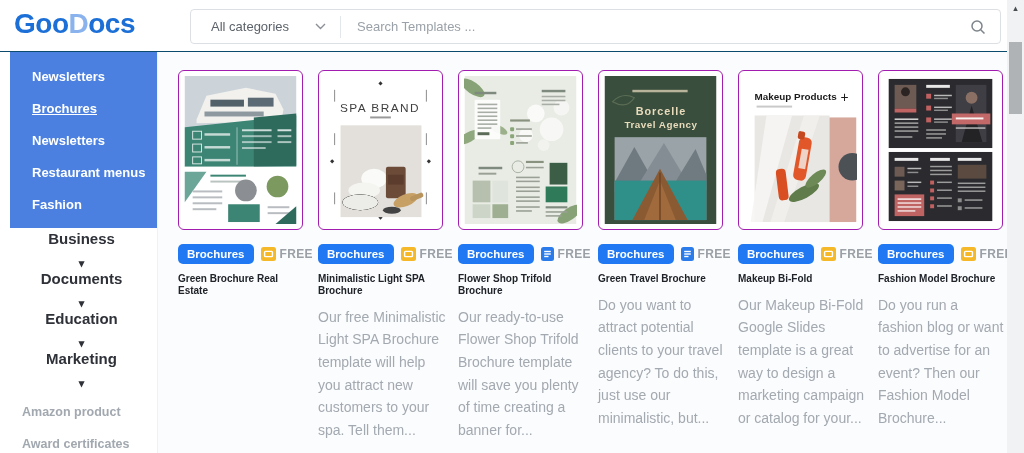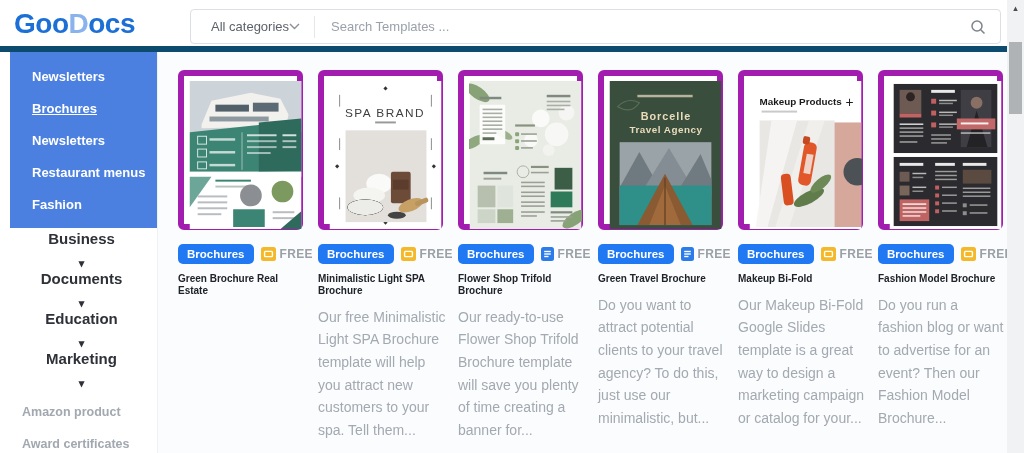--- a/index.html
+++ b/index.html
@@ -1,28 +1,28 @@
 <!DOCTYPE html>
 <html><head>
 <meta charset="utf-8">
 <style>
   * { margin:0; padding:0; box-sizing:border-box; }
   html,body { width:1024px; height:453px; }
   body { font-family:"Liberation Sans", sans-serif; background:#fff; position:relative; overflow:hidden; }
 
   
   .header { position:absolute; top:0; left:0; right:17px; height:52px; background:#fff;
-            border-bottom:6px solid #0c4a6e; z-index:3; }
+            border-bottom:1px solid #0c4a6e; z-index:3; }
   .logo { position:absolute; left:14px; top:8px; font-size:28px; font-weight:bold; color:#1b6fd6;
           letter-spacing:-0.5px; cursor:pointer; }
   .logo .logo-d { color:#8ab3ee; }
   .searchbar { position:absolute; left:190px; top:9px; width:811px; height:35px; background:#fff;
                border:1px solid #dcе0e4; border:1px solid #dce0e4; border-radius:4px;
                display:flex; align-items:center; }
-  .cat-select { display:flex; align-items:center; padding:0 14px 0 20px; cursor:pointer; }
+  .cat-select { display:flex; align-items:center; gap:26px; padding:0 14px 0 20px; cursor:pointer; }
   .cat-select span { font-size:13px; color:#5b6269; }
   .vdivider { width:1px; height:22px; background:#e3e6ea; }
   .search-input { flex:1; border:none; outline:none; font-size:13px; color:#444; padding:0 12px 0 16px;
                   font-family:"Liberation Sans", sans-serif; background:transparent; }
   .search-input::placeholder { color:#9aa1a8; }
   .search-btn { border:none; background:none; padding:0 14px; cursor:pointer; display:flex; align-items:center; }
 
   
   .scrollbar { position:absolute; top:0; right:0; width:17px; height:453px; background:#f1f2f3; z-index:4; }
   .scroll-arrow { display:block; text-align:center; font-size:9px; color:#4a4d50; padding-top:3px; height:15px; cursor:pointer; }
@@ -40,21 +40,21 @@
               padding-right:16px; font-size:15px; font-weight:bold; color:#2e3138; cursor:pointer;flex-direction:column; }
   .cat-caret { font-size:11px; color:#2e3138; }
   .subs { padding:6px 0 0 22px; }
   .sub-item { display:flex; align-items:center; height:32px; font-size:12.5px; font-weight:bold;
               color:#a2a8af; cursor:pointer; }
 
   
   .main { position:absolute; top:52px; left:158px; right:17px; bottom:0; background:#fbfcfd; }
   .cards { display:flex; gap:15px; padding:18px 0 0 20px; }
   .card { width:125px; flex:0 0 125px; }
-  .thumb { width:125px; height:160px; background:#fff; border:6px solid #a21caf; border-radius:6px;
+  .thumb { width:125px; height:160px; background:#fff; border:1px solid #a21caf; border-radius:6px;
            padding:5px; cursor:pointer; }
   .thumb svg { display:block; }
   .thumb text { font-family:"Liberation Sans", sans-serif; }
   .badge-row { display:flex; align-items:center; margin-top:14px; gap:7px; }
   .badge { background:#2079f3; color:#fff; font-size:11.5px; font-weight:bold; border-radius:5px;
            padding:4px 9px; cursor:pointer; white-space:nowrap; }
   .free { display:flex; align-items:flex-end; gap:4px; }
   .free-label { font-size:12px; font-weight:bold; color:#9aa0a6; letter-spacing:0.3px; }
   .card-title { margin-top:9px; font-size:10px; line-height:1.18; font-weight:bold; color:#20242a; cursor:pointer; }
   .card-desc { margin-top:9px; font-size:14px; line-height:1.62; color:#a3a9b0; width:128px; }

